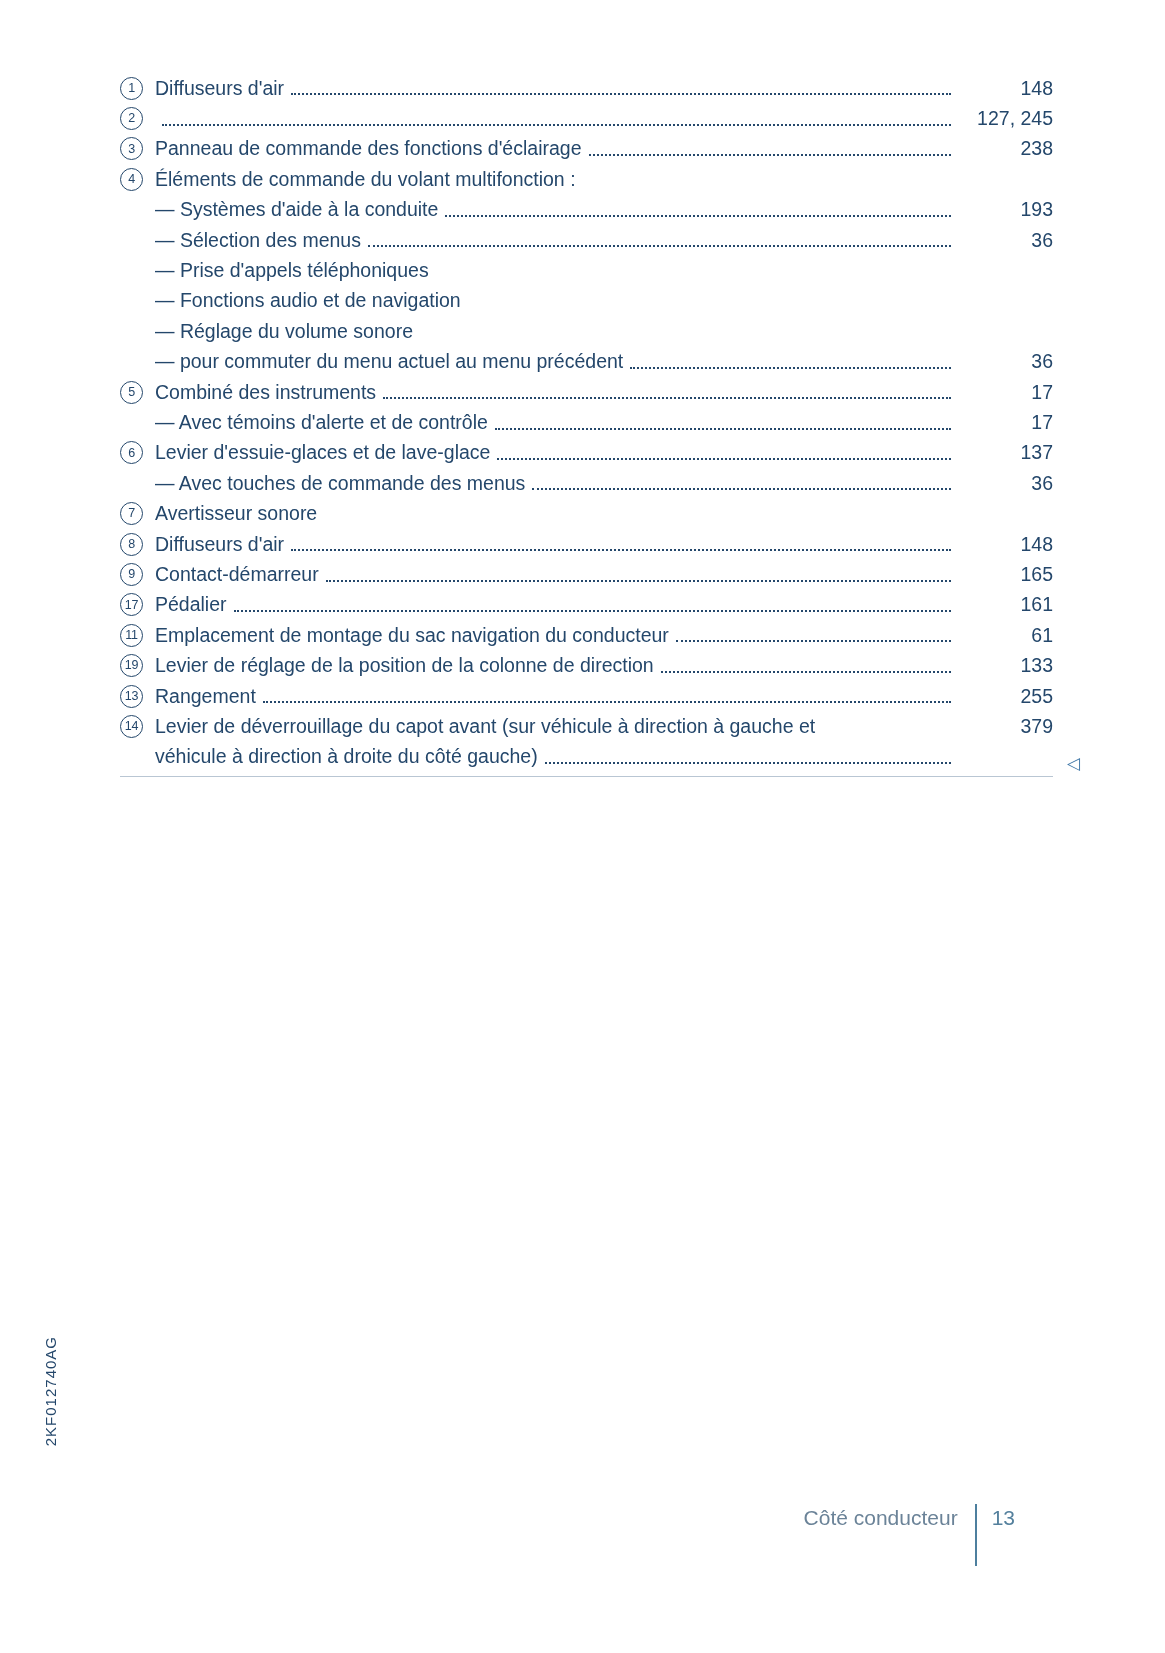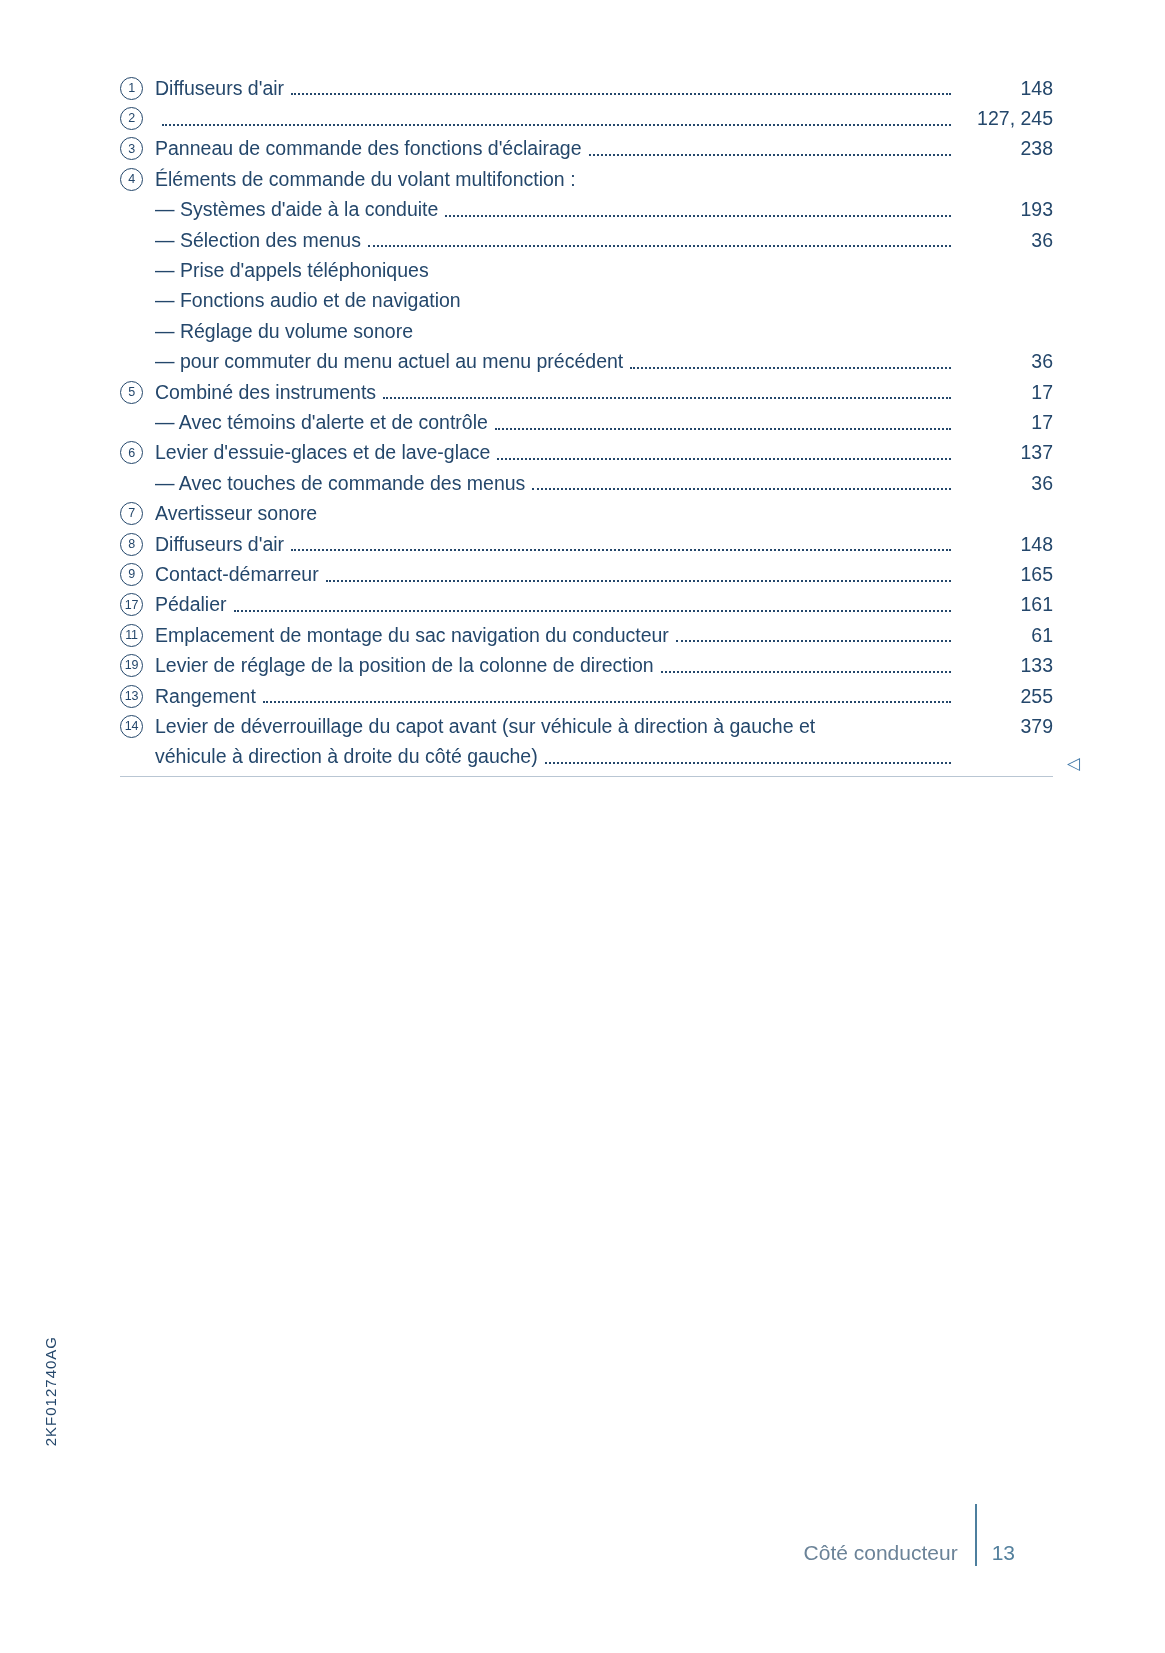--- a/index.html
+++ b/index.html
@@ -96,21 +96,21 @@
     transform:rotate(180deg);
     font-size:15px;
     letter-spacing:1px;
     color:var(--text);
   }
   .footer{
     position:absolute;
     top:1504px;
     right:150px;
     display:flex;
-    align-items:flex-end;
+    align-items:flex-start;
   }
   .footer-section{
     font-size:21px;
     color:var(--footer-text);
     line-height:1.3;
     margin-right:17px;
   }
   .footer-divider{
     width:2px;
     height:62px;

